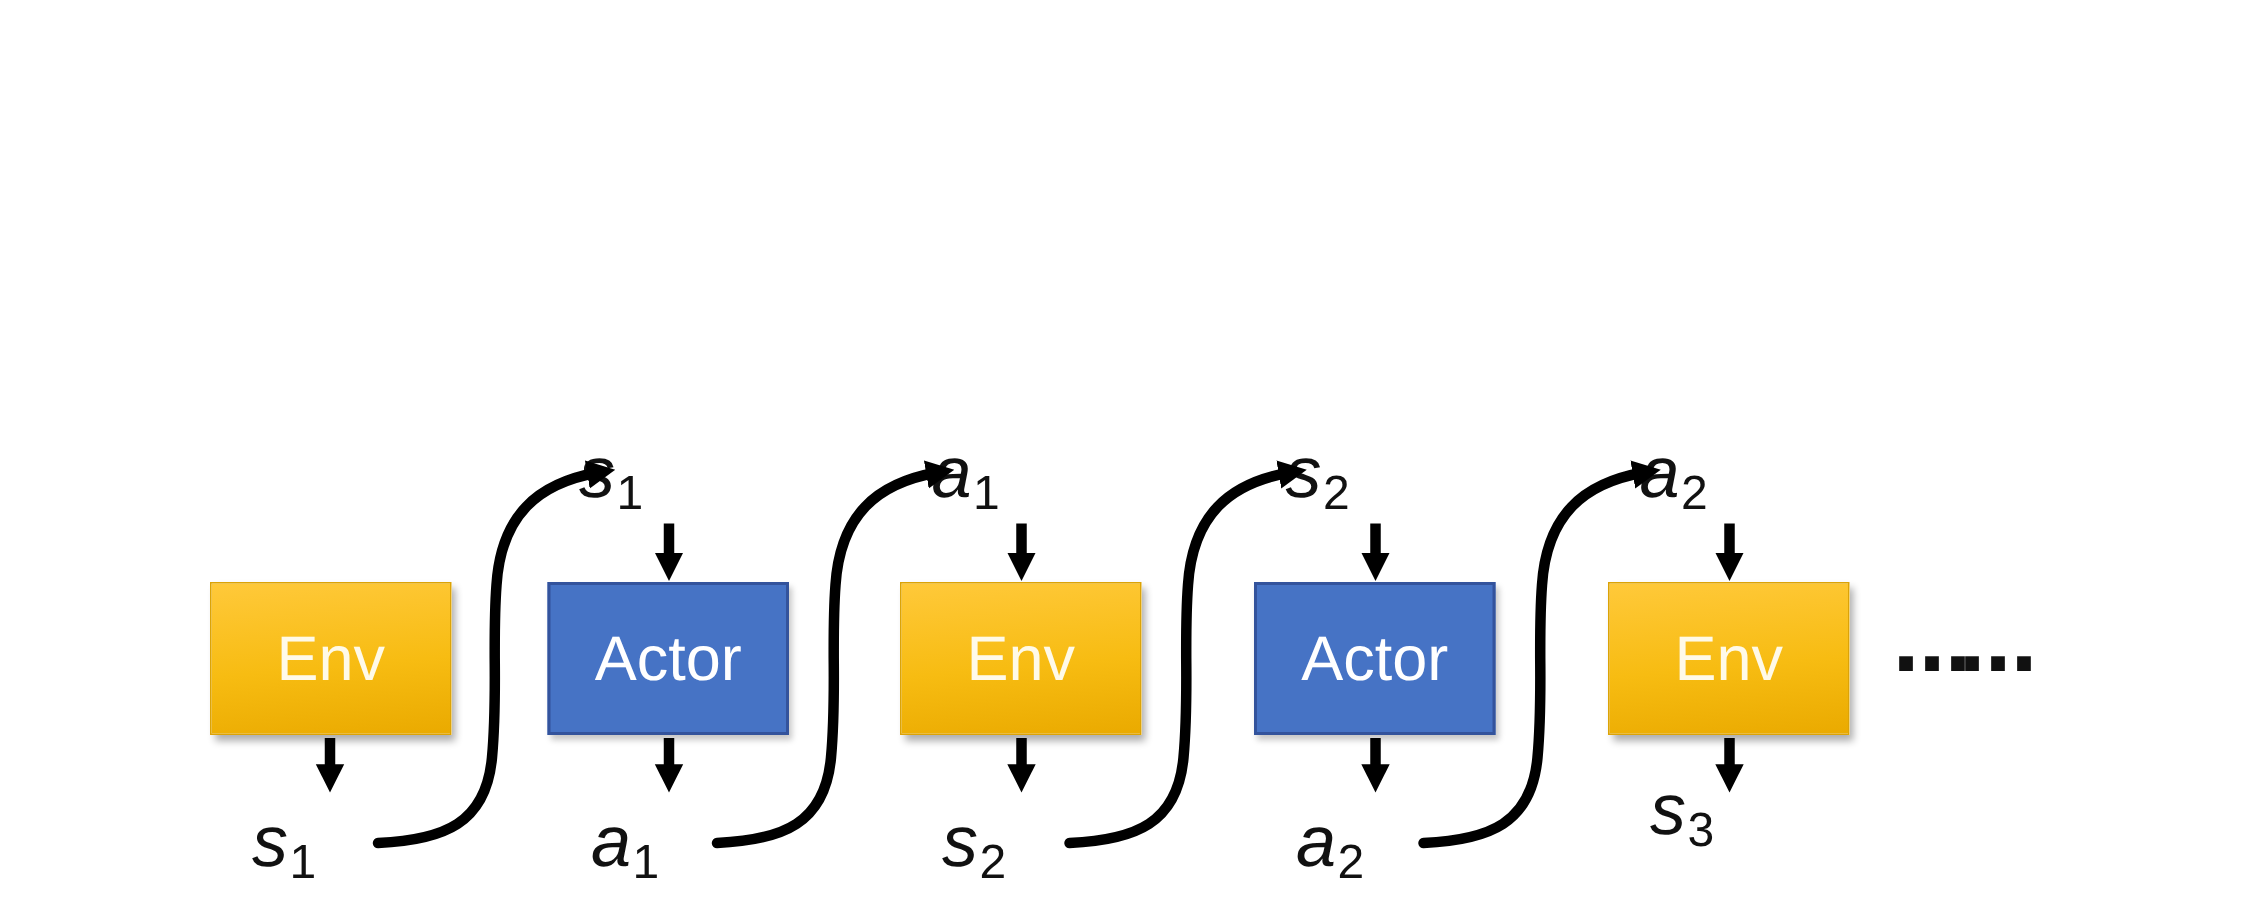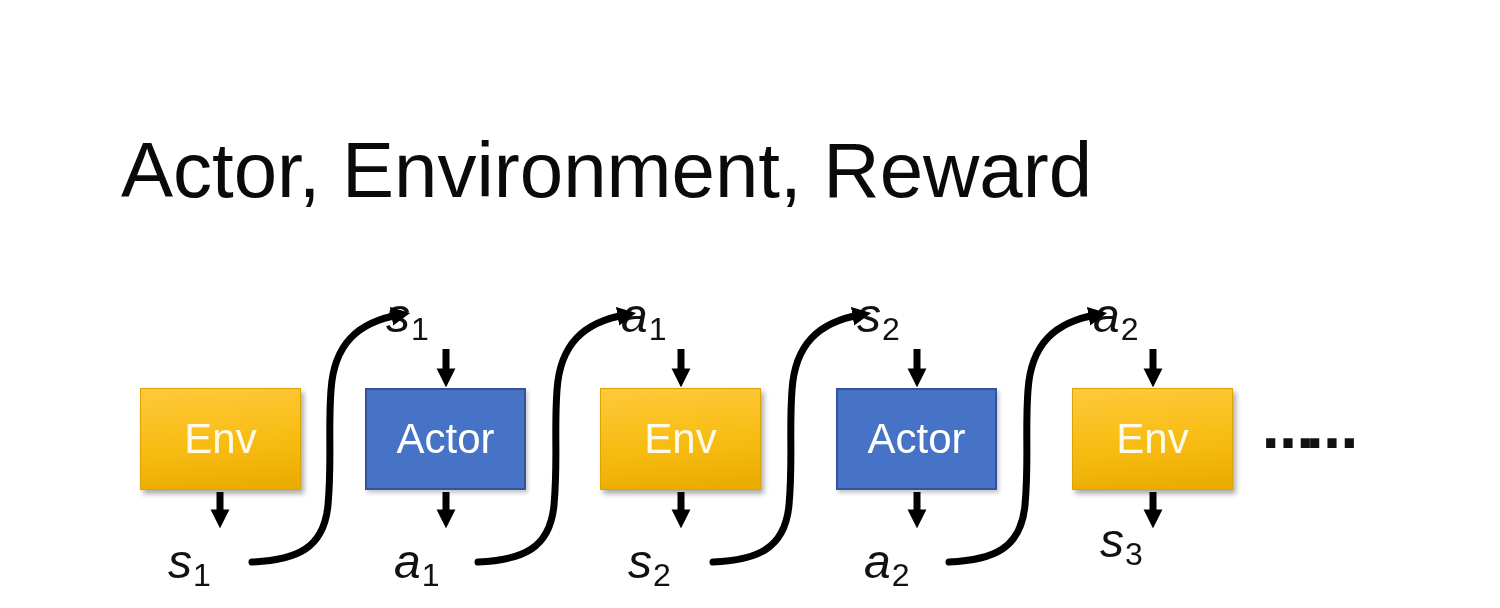--- a/index.html
+++ b/index.html
@@ -55,21 +55,20 @@
     font-weight:900;font-size:52px;line-height:52px;
     letter-spacing:-8px;color:var(--label-color,#111);
     white-space:nowrap;
   }
 </style>
 </head>
 <body>
 
 <div class="slide">
 
-  <div class="title">Actor, Environment, Reward</div>
 
   <div class="box env" style="left:140px">
     <span class="box-label">Env</span>
   </div>
   <div class="box actor" style="left:365px">
     <span class="box-label">Actor</span>
   </div>
   <div class="box env" style="left:600px">
     <span class="box-label">Env</span>
   </div>

